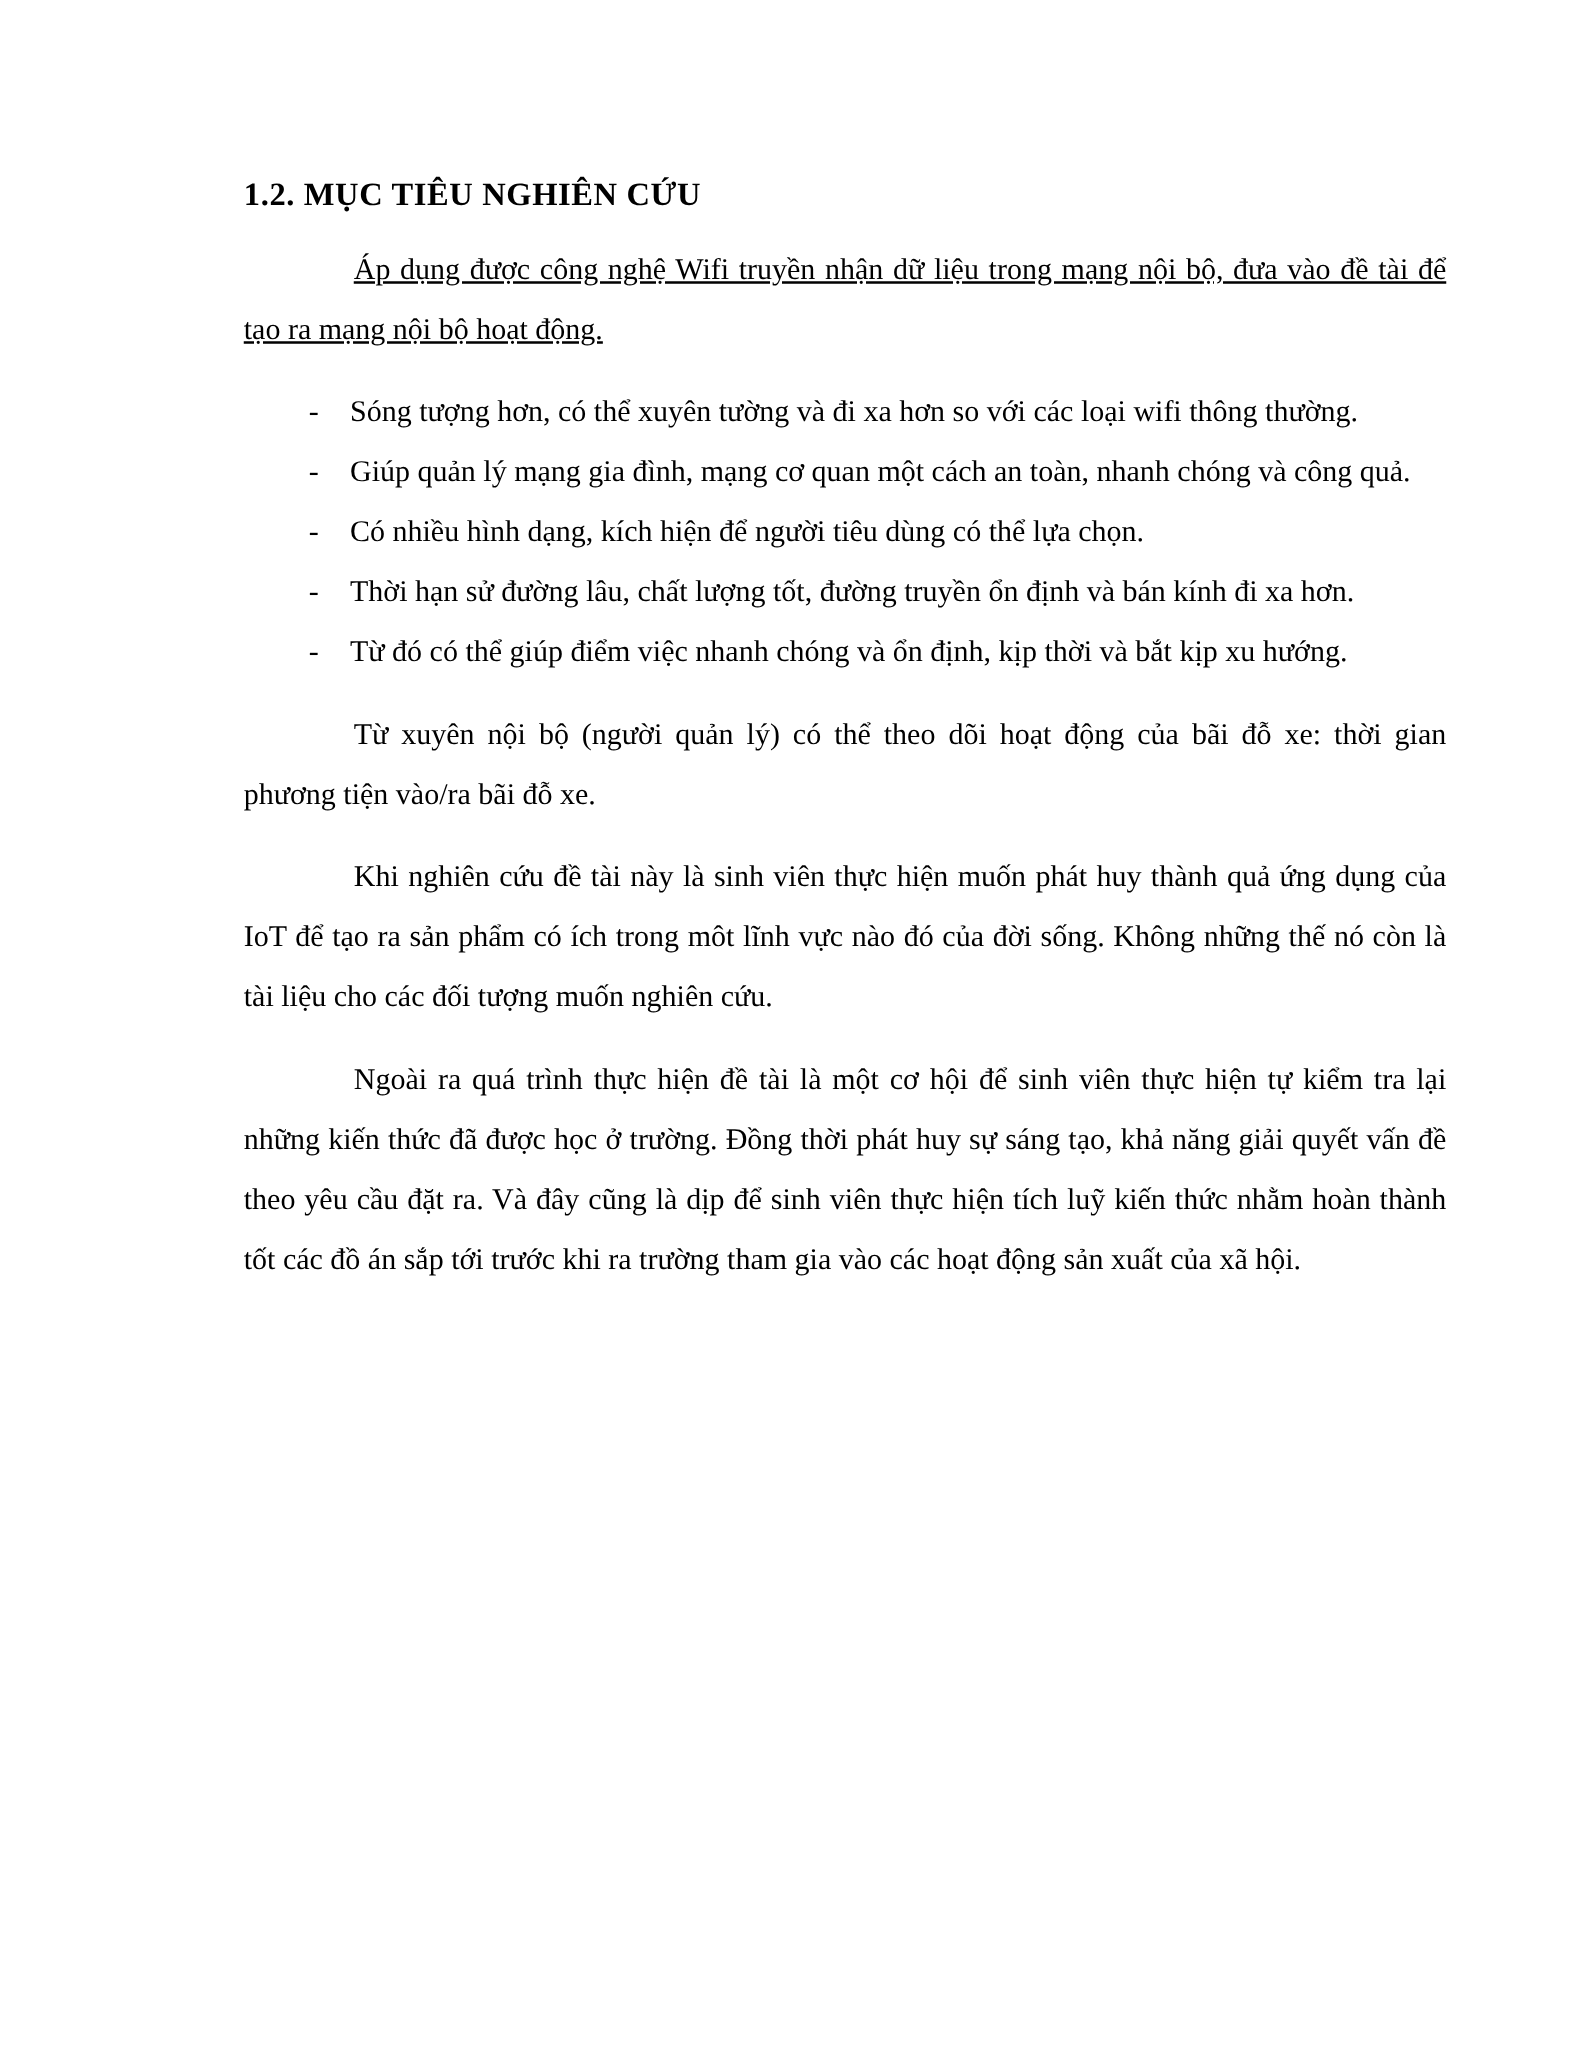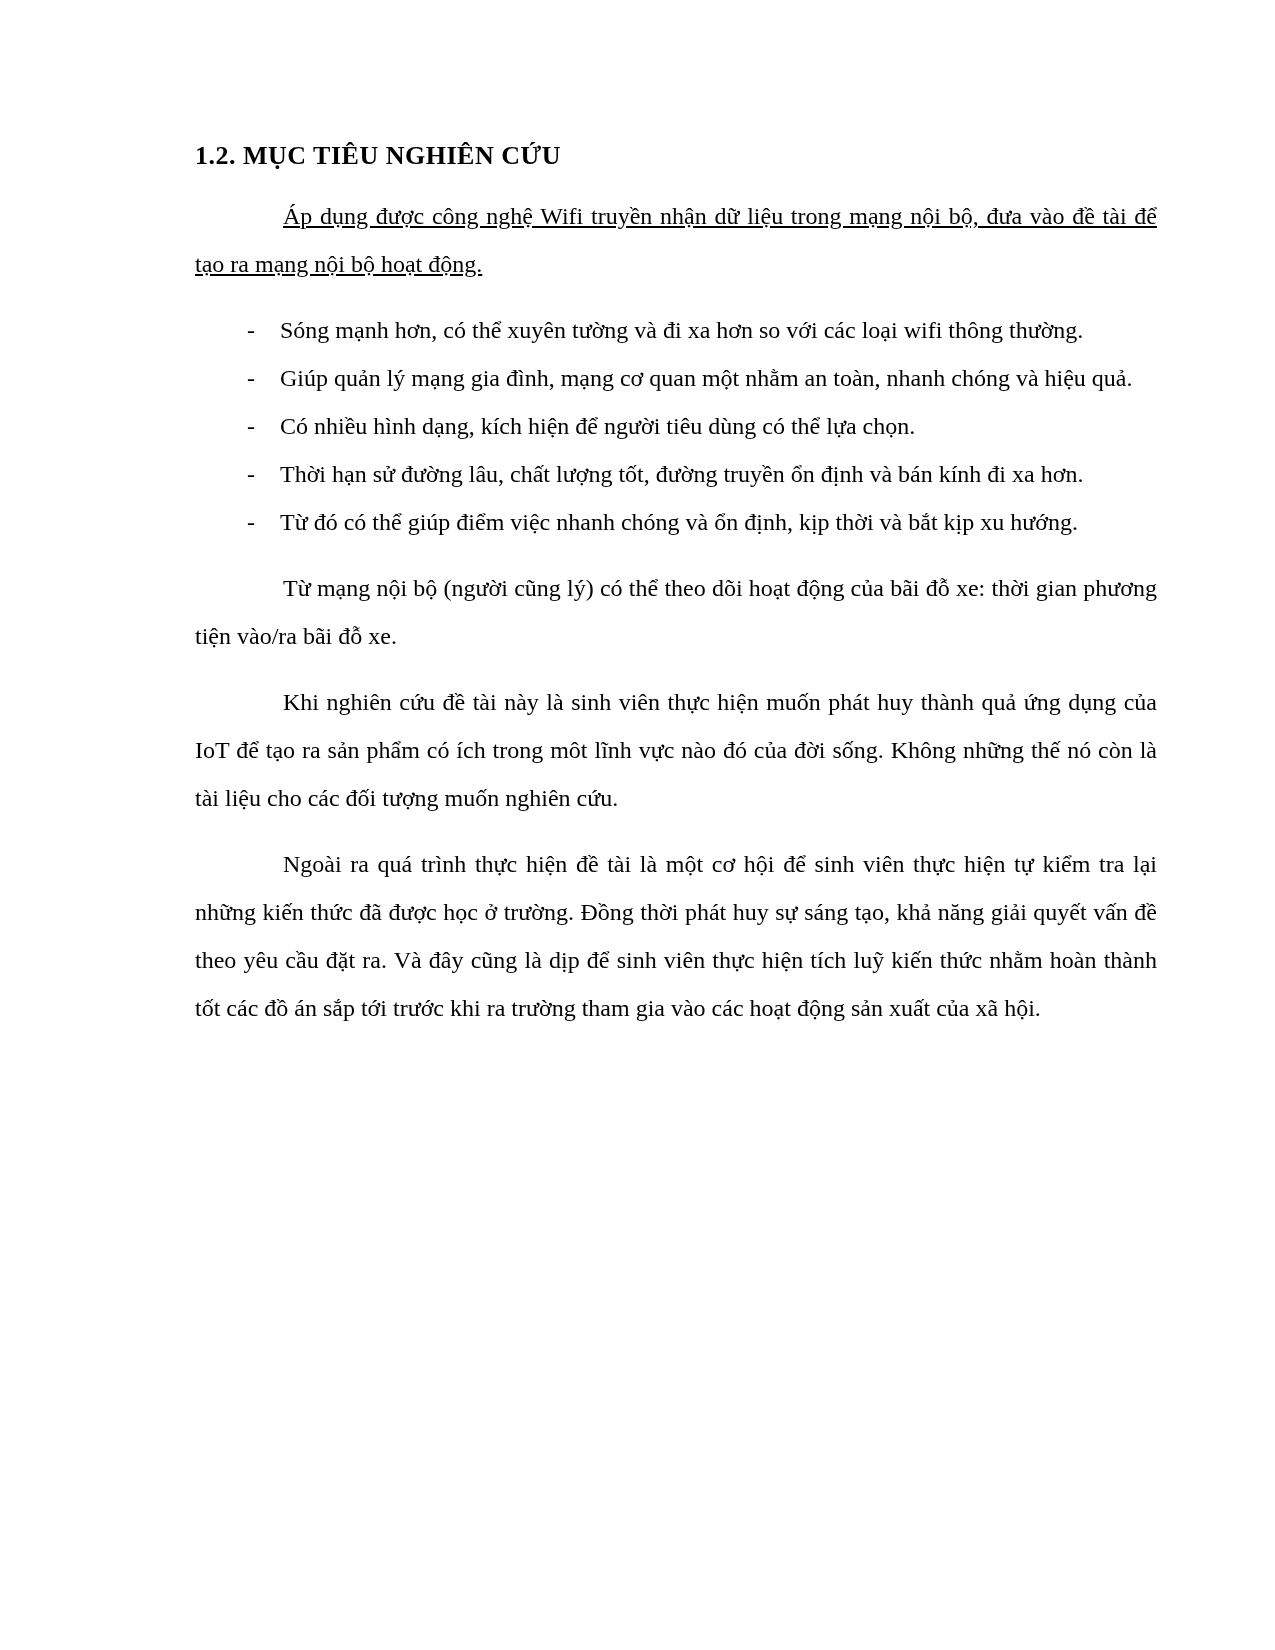--- a/index.html
+++ b/index.html
@@ -72,42 +72,42 @@
   <div class="content">
 
     <h1 class="heading">1.2. MỤC TIÊU NGHIÊN CỨU</h1>
 
     <p class="para first">Áp dụng được công nghệ Wifi truyền nhận dữ liệu trong mạng nội bộ, đưa vào đề tài để tạo ra mạng nội bộ hoạt động.</p>
 
 
     <div class="bullet-list">
       <div class="list-item">
         <span class="list-marker">-</span>
-        <span class="list-item-text">Sóng mạnh hơn, có thể xuyên tường và đi xa hơn so với các loại wifi thông thường.</span>
+        <span class="list-item-text">Sóng tượng hơn, có thể xuyên tường và đi xa hơn so với các loại wifi thông thường.</span>
       </div>
       <div class="list-item">
         <span class="list-marker">-</span>
-        <span class="list-item-text">Giúp quản lý mạng gia đình, mạng cơ quan một nhằm an toàn, nhanh chóng và hiệu quả.</span>
+        <span class="list-item-text">Giúp quản lý mạng gia đình, mạng cơ quan một cách an toàn, nhanh chóng và công quả.</span>
       </div>
       <div class="list-item">
         <span class="list-marker">-</span>
         <span class="list-item-text">Có nhiều hình dạng, kích hiện để người tiêu dùng có thể lựa chọn.</span>
       </div>
       <div class="list-item">
         <span class="list-marker">-</span>
         <span class="list-item-text">Thời hạn sử đường lâu, chất lượng tốt, đường truyền ổn định và bán kính đi xa hơn.</span>
       </div>
       <div class="list-item">
         <span class="list-marker">-</span>
         <span class="list-item-text">Từ đó có thể giúp điểm việc nhanh chóng và ổn định, kịp thời và bắt kịp xu hướng.</span>
       </div>
     </div>
 
 
-    <p class="para">Từ mạng nội bộ (người cũng lý) có thể theo dõi hoạt động của bãi đỗ xe: thời gian phương tiện vào/ra bãi đỗ xe.</p>
+    <p class="para">Từ xuyên nội bộ (người quản lý) có thể theo dõi hoạt động của bãi đỗ xe: thời gian phương tiện vào/ra bãi đỗ xe.</p>
 
     <p class="para">Khi nghiên cứu đề tài này là sinh viên thực hiện muốn phát huy thành quả ứng dụng của IoT để tạo ra sản phẩm có ích trong môt lĩnh vực nào đó của đời sống. Không những thế nó còn là tài liệu cho các đối tượng muốn nghiên cứu.</p>
 
     <p class="para">Ngoài ra quá trình thực hiện đề tài là một cơ hội để sinh viên thực hiện tự kiểm tra lại những kiến thức đã được học ở trường. Đồng thời phát huy sự sáng tạo, khả năng giải quyết vấn đề theo yêu cầu đặt ra. Và đây cũng là dịp để sinh viên thực hiện tích luỹ kiến thức nhằm hoàn thành tốt các đồ án sắp tới trước khi ra trường tham gia vào các hoạt động sản xuất của xã hội.</p>
 
   </div>
 
   <div class="page-number">2</div>
 </div>
 

